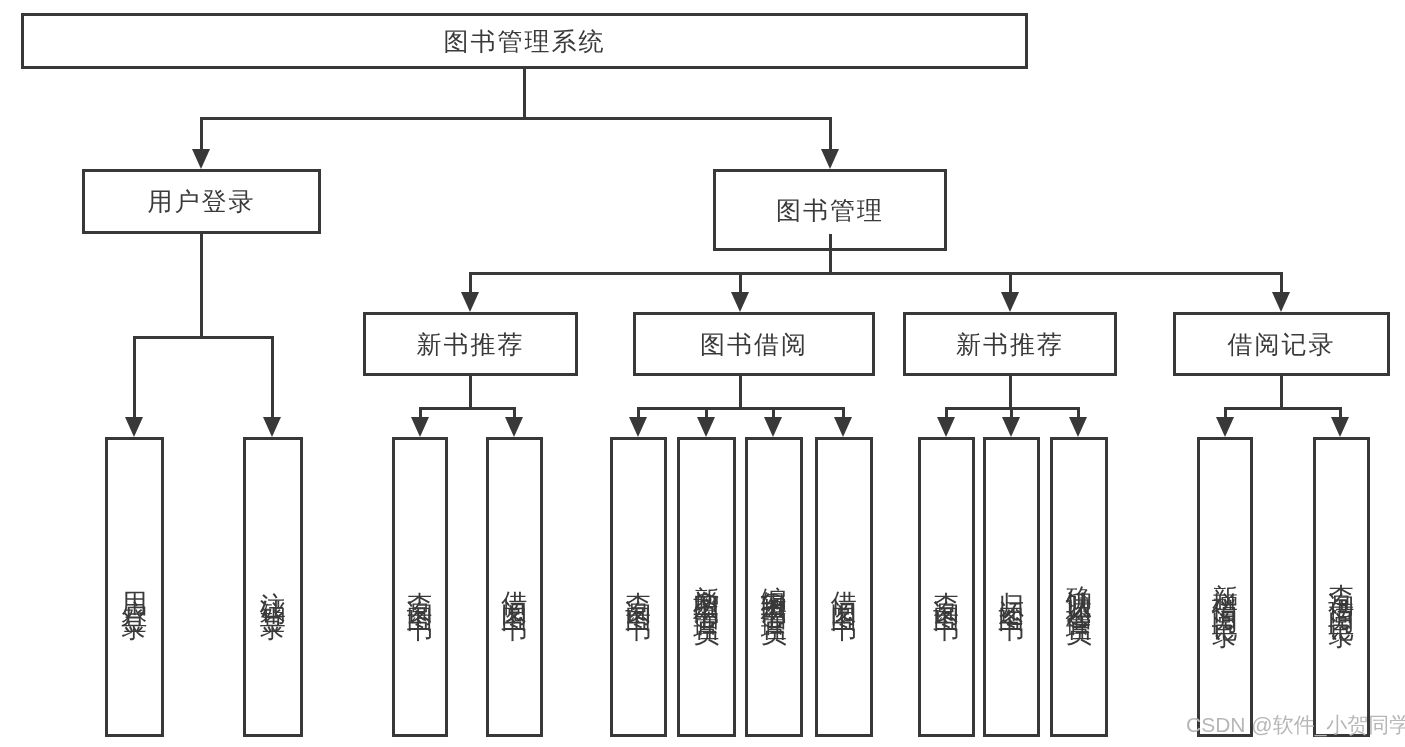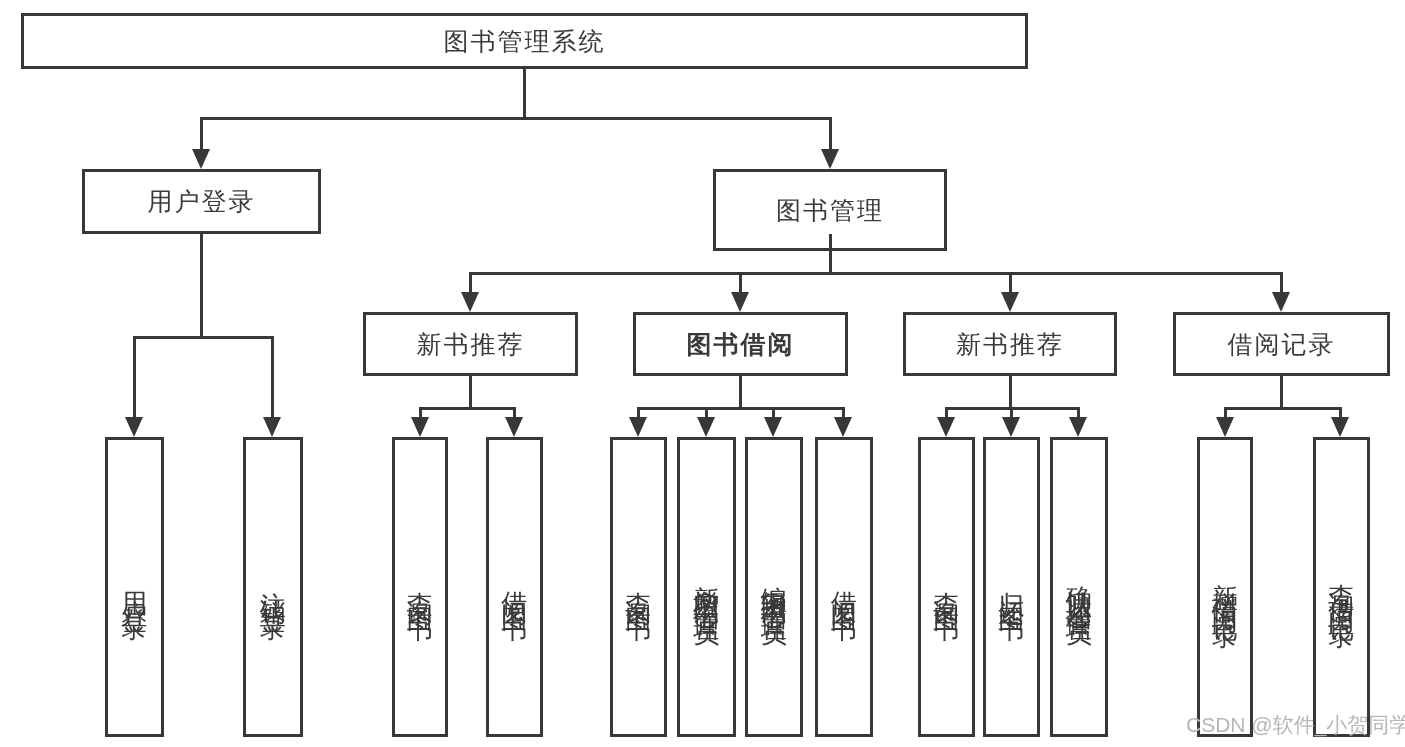--- a/index.html
+++ b/index.html
@@ -84,21 +84,21 @@
   <div class="vline" style="left:469px; top:272px; height:22px;"></div>
   <div class="arrow" style="left:461px; top:292px;"></div>
   <div class="vline" style="left:739px; top:272px; height:22px;"></div>
   <div class="arrow" style="left:731px; top:292px;"></div>
   <div class="vline" style="left:1009px; top:272px; height:22px;"></div>
   <div class="arrow" style="left:1001px; top:292px;"></div>
   <div class="vline" style="left:1280px; top:272px; height:22px;"></div>
   <div class="arrow" style="left:1272px; top:292px;"></div>
 
   <div class="box hbox" style="left:363px; top:312px; width:215px; height:64px;">新书推荐</div>
-  <div class="box hbox" style="left:633px; top:312px; width:215px; height:64px;font-weight:bold;">图书借阅</div>
+  <div class="box hbox" style="left:633px; top:312px; width:242px; height:64px;">图书借阅</div>
   <div class="box hbox" style="left:903px; top:312px; width:214px; height:64px;">新书推荐</div>
   <div class="box hbox" style="left:1173px; top:312px; width:217px; height:64px;">借阅记录</div>
 
   <div class="vline" style="left:469px; top:376px; height:31px;"></div>
   <div class="hline" style="left:419px; top:407px; width:97px;"></div>
   <div class="vline" style="left:419px; top:407px; height:12px;"></div>
   <div class="arrow" style="left:411px; top:417px;"></div>
   <div class="vline" style="left:513px; top:407px; height:12px;"></div>
   <div class="arrow" style="left:505px; top:417px;"></div>
 

